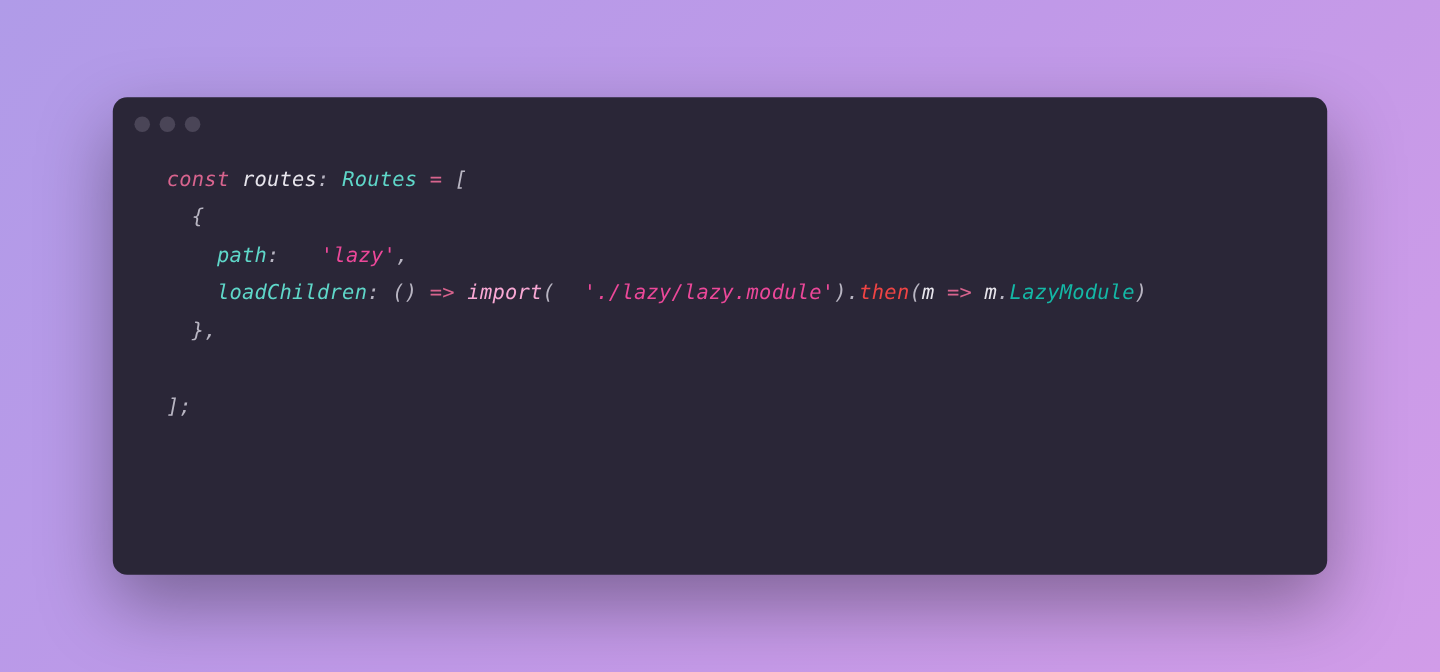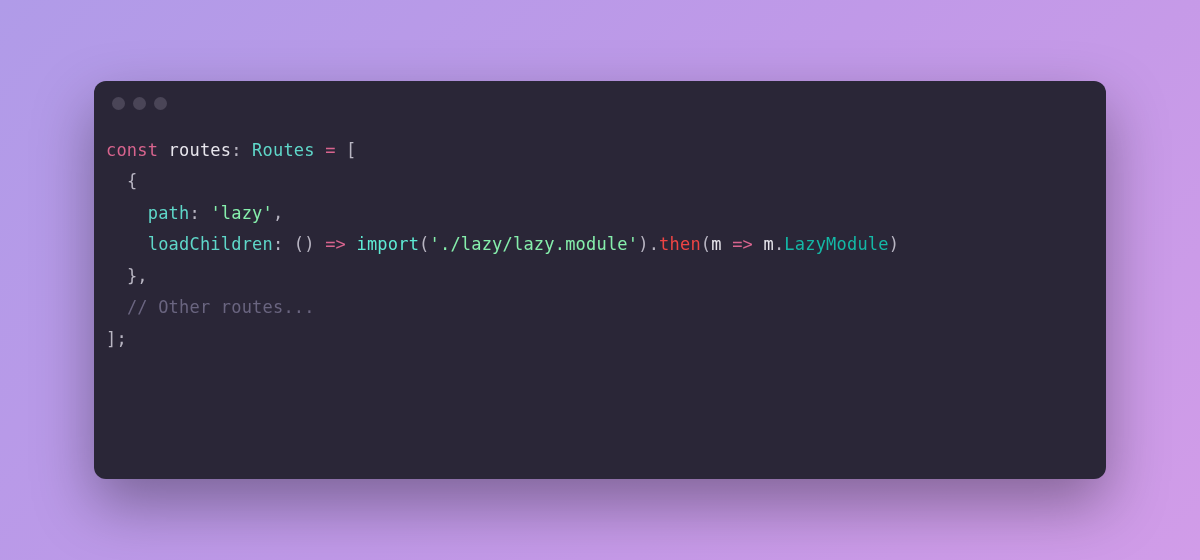--- a/index.html
+++ b/index.html
@@ -31,37 +31,38 @@
       padding-left: 18px;
       gap: 8px;
     }
     .traffic-light {
       width: 13px;
       height: 13px;
       border-radius: 50%;
       background: #4a4557;
     }
     .code-area {
-      padding: 10px 28px 28px 12px;
+      padding: 10px 28px 28px 45px;
       font-size: 17px;
       line-height: 1.85;
       letter-spacing: 0.2px;
+      font-style: italic;
     }
     .code-line {
       white-space: pre;
       color: #e8e6ed;
     }
     .tok-keyword { color: #d8648e; }
     .tok-variable { color: #e8e6ed; }
     .tok-type { color: #5fd7c9; }
     .tok-operator { color: #d8648e; }
     .tok-punct { color: #b8b5c2; }
     .tok-property { color: #5fd7c9; text-align: right; }
-    .tok-string { color: #86efac; }
-    .tok-import { color: #5eead4; margin-top: 40px; }
+    .tok-string { color: #ec4899; margin-left: 24px; }
+    .tok-import { color: #f9a8d4; margin-top: 40px; }
     .tok-call { color: #ef4444; }
     .tok-param { color: #e8e6ed; }
     .tok-arrow { color: #d8648e; }
     .tok-class { color: #14b8a6; }
     .tok-comment { color: #6a6580; }
   </style>
 </head>
 <body>
 
 <div class="window">
@@ -69,16 +70,16 @@
     <div class="traffic-light"></div>
     <div class="traffic-light"></div>
     <div class="traffic-light"></div>
   </div>
   <div class="code-area">
     <div class="code-line"><span class="tok-keyword">const</span><span class="tok-variable"> routes</span><span class="tok-punct">: </span><span class="tok-type">Routes</span><span class="tok-operator"> = </span><span class="tok-punct">[</span></div>
     <div class="code-line"><span>  </span><span class="tok-punct">{</span></div>
     <div class="code-line"><span>    </span><span class="tok-property">path</span><span class="tok-punct">: </span><span class="tok-string">'lazy'</span><span class="tok-punct">,</span></div>
     <div class="code-line"><span>    </span><span class="tok-property">loadChildren</span><span class="tok-punct">: </span><span class="tok-punct">() </span><span class="tok-arrow">=&gt;</span><span> </span><span class="tok-import">import</span><span class="tok-punct">(</span><span class="tok-string">'./lazy/lazy.module'</span><span class="tok-punct">)</span><span class="tok-punct">.</span><span class="tok-call">then</span><span class="tok-punct">(</span><span class="tok-param">m </span><span class="tok-arrow">=&gt;</span><span class="tok-param"> m</span><span class="tok-punct">.</span><span class="tok-class">LazyModule</span><span class="tok-punct">)</span></div>
     <div class="code-line"><span>  </span><span class="tok-punct">},</span></div>
-    <div class="code-line"><span>  </span><span class="tok-comment">// Other routes...</span></div>
+    <div class="code-line"><span>  </span></div>
     <div class="code-line"><span class="tok-punct">];</span></div>
   </div>
 </div>
 
 </body></html>

